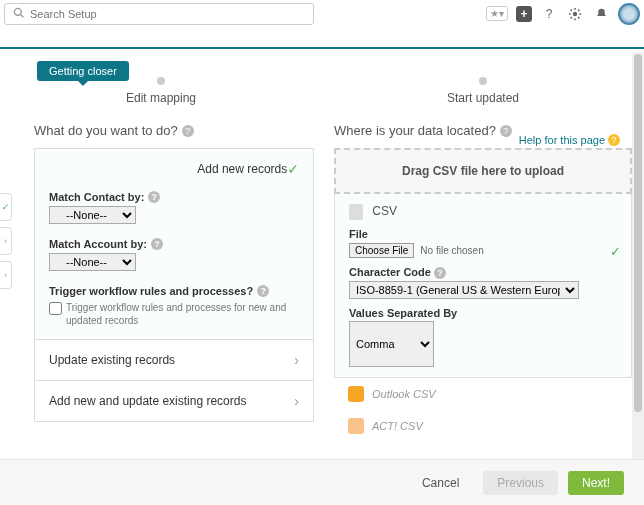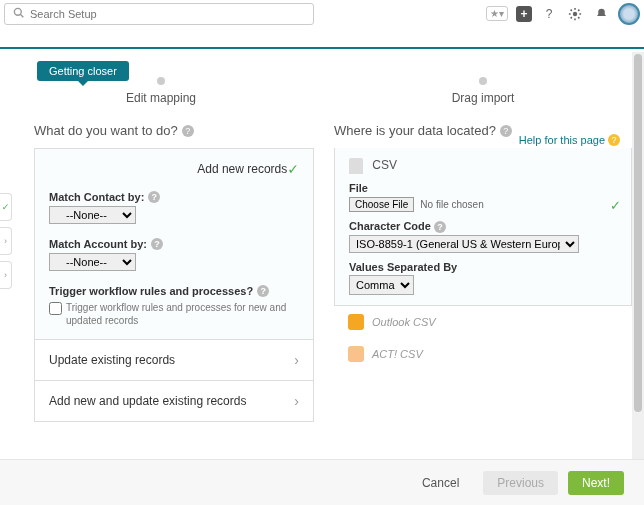--- a/index.html
+++ b/index.html
@@ -56,21 +56,21 @@
 
 .data-card { border: 1px solid #ddd; border-top: none; background: #fafdfd; padding: 10px 14px; position: relative; }
 .data-card .check-r { position: absolute; right: 10px; top: 50px; color: #4caf50; font-size: 13px; }
 .file-icon { display: inline-block; width: 14px; height: 16px; background: #ddd; border-radius: 2px 2px 0 0; margin-right: 6px; vertical-align: middle; }
 .file-type { font-size: 12px; color: #555; }
 .sub-label { font-size: 11px; font-weight: bold; color: #333; margin-top: 8px; }
 .file-chooser { display: flex; align-items: center; gap: 6px; margin-top: 3px; }
 .choose-btn { font-size: 10px; border: 1px solid #999; background: #efefef; padding: 1px 5px; }
 .no-file { font-size: 10px; color: #666; }
 .wide-select { font-size: 11px; border: 1px solid #aaa; background: #efefef; padding: 1px 2px; width: 230px; margin-top: 2px; }
-.narrow-select { font-size: 11px; border: 1px solid #aaa; background: #efefef; padding: 2px 2px; width: 65px; margin-top: 2px; }
+.narrow-select { font-size: 11px; border: 1px solid #aaa; background: #efefef; padding: 15px 2px; width: 85px; margin-top: 2px; }
 
 .alt-source { display: flex; align-items: center; gap: 8px; padding: 8px 14px; color: #999; font-size: 11px; font-style: italic; }
 .alt-icon { width: 16px; height: 16px; border-radius: 3px; display: inline-block; }
 .alt-icon.orange { background: #f5a623; }
 .alt-icon.peach { background: #f8c28a; }
 
 .footer { position: absolute; bottom: 0; left: 0; right: 0; height: 46px; background: #f7f7f7; border-top: 1px solid #e5e5e5; display: flex; align-items: center; justify-content: flex-end; gap: 10px; padding-right: 20px; }
 .btn { font-size: 12px; padding: 5px 14px; border-radius: 3px; border: none; cursor: pointer; }
 .btn.ghost { background: transparent; color: #555; }
 .btn.disabled { background: #e8e8e8; color: #aaa; }
@@ -116,21 +116,21 @@
 <div class="tooltip">Getting closer</div>
 
 <div class="steps">
   <div class="step active">
 
     <div class="step-dot"></div>
     <div class="step-label">Edit mapping</div>
   </div>
   <div class="step">
     <div class="step-dot"></div>
-    <div class="step-label">Drag import</div>
+    <div class="step-label">Start updated</div>
   </div>
 </div>
 
 <div class="help-link">
   <span>Help for this page</span>
   <span class="qmark">?</span>
 </div>
 
 <div class="content">
   <div class="left-rail">
@@ -192,20 +192,21 @@
       <span class="chevron">›</span>
     </div>
   </div>
 
   <div class="col" style="max-width:300px">
     <div class="col-title">
       <span>Where is your data located?</span>
       <span class="help-icon">?</span>
     </div>
 
+    <div class="dropzone">Drag CSV file here to upload</div>
 
     <div class="data-card">
       <span class="check-r">✓</span>
       <div>
         <span class="file-icon"></span>
         <span class="file-type">CSV</span>
       </div>
       <div class="sub-label">File</div>
       <div class="file-chooser">
         <button class="choose-btn">Choose File</button>

